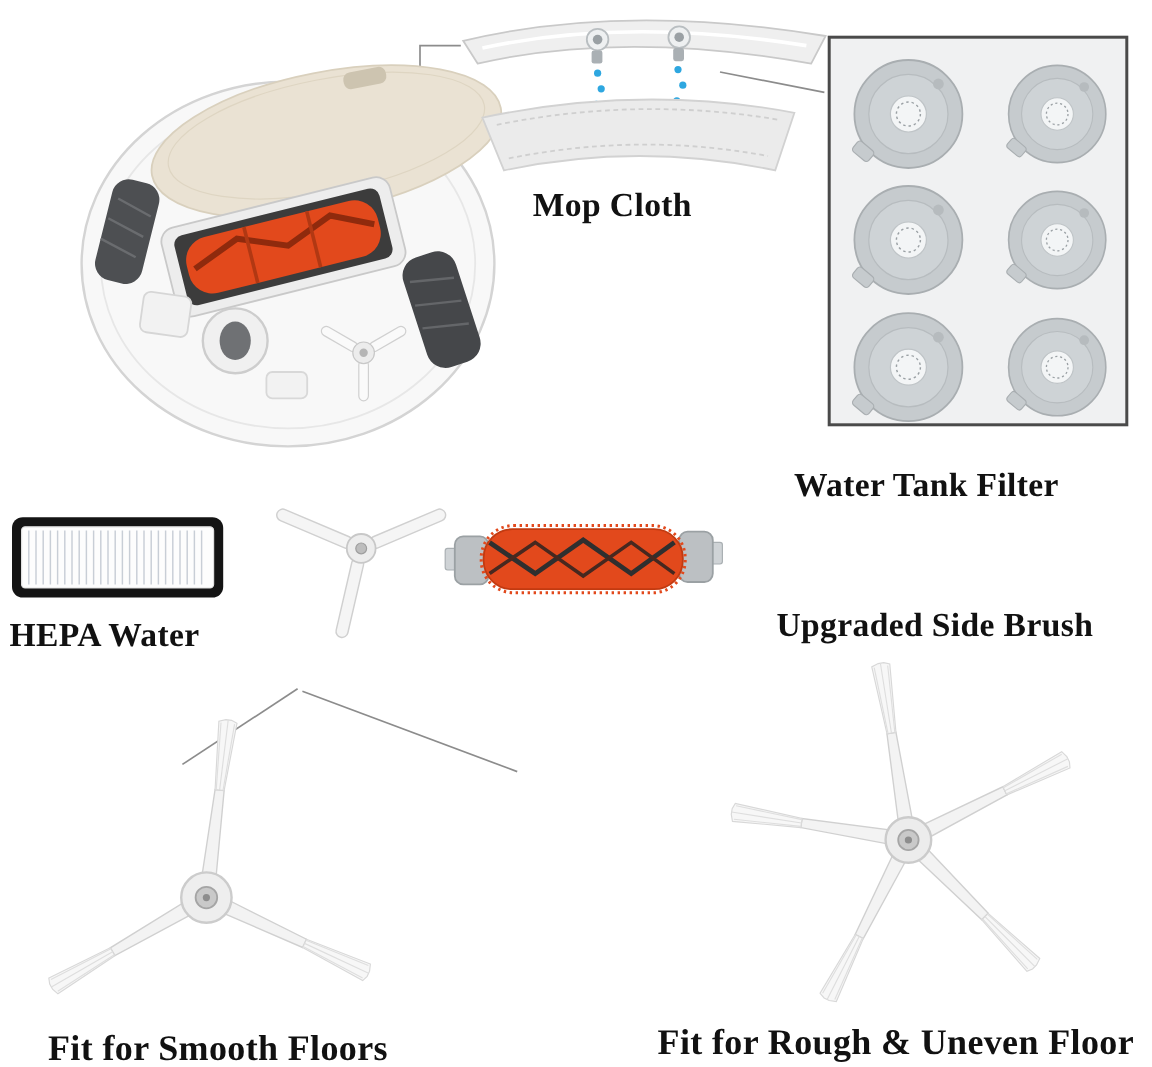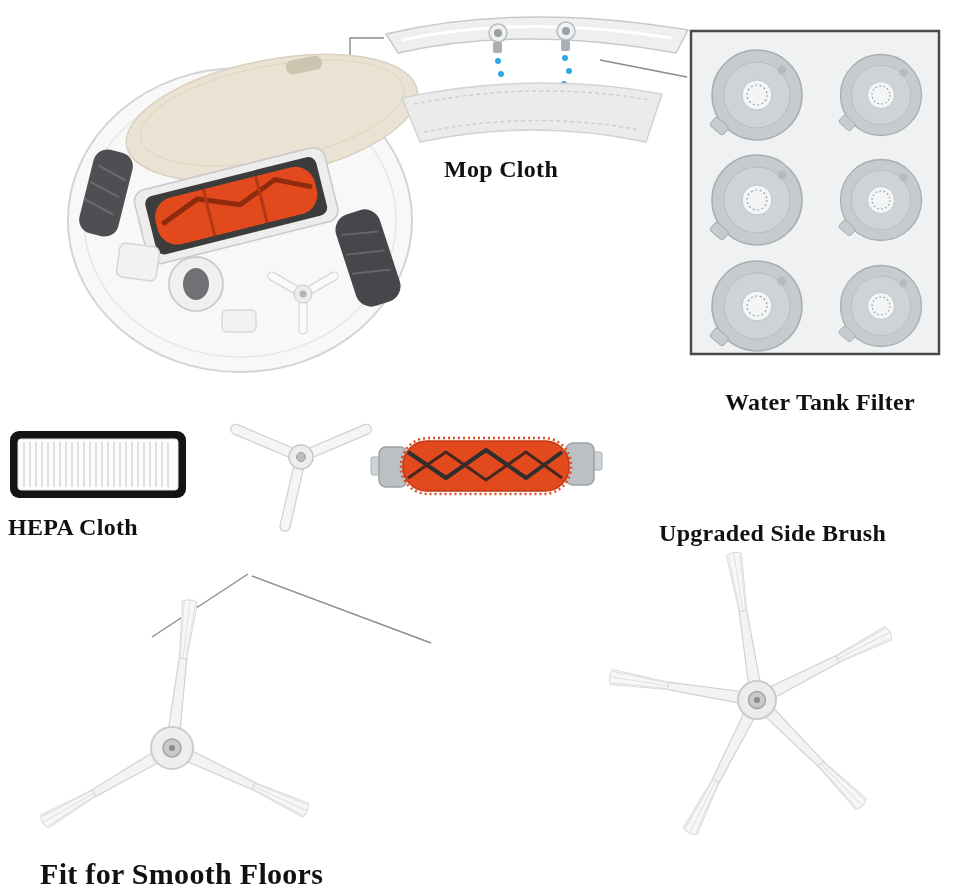--- a/index.html
+++ b/index.html
@@ -1,19 +1,19 @@
 <!DOCTYPE html>
 <html><head>
 <meta charset="utf-8">
 <style>
   html,body{margin:0;padding:0;background:#ffffff;}
   #canvas{position:relative;width:960px;height:889px;background:#ffffff;overflow:hidden;
           font-family:"Liberation Serif", serif;}
   #art{position:absolute;left:0;top:0;width:960px;height:889px;}
-  .label{position:absolute;font-weight:700;font-size:24px;color:#111;white-space:nowrap;letter-spacing:.3px;}
+  .label{position:absolute;font-weight:700;font-size:28px;color:#111;white-space:nowrap;letter-spacing:.3px;}
   .label-lg{font-size:30px;}
   .centered{transform:translateX(-50%);}
 </style>
 </head>
 <body>
 
 <div id="canvas">
 
   <svg id="art" viewBox="0 0 960 889" aria-hidden="true">
     <defs>
@@ -156,17 +156,18 @@
       <use href="#arm" transform="rotate(45) scale(0.95)"></use>
       <use href="#arm" transform="rotate(117) scale(0.95)"></use>
       <use href="#arm" transform="rotate(189) scale(0.95)"></use>
       <circle r="19" fill="#ececec" stroke="#cbcbcb" stroke-width="2"></circle>
       <circle r="8.5" fill="#c9c9c9" stroke="#a5a5a5" stroke-width="1.5"></circle>
       <circle r="3" fill="#8d8d8d"></circle>
     </g>
   </svg>
 
   <div class="label" style="left:444px;top:156px;">Mop Cloth</div>
-  <div class="label centered" style="left:820px;top:389px;text-align:center;">Water Tank Filter</div>
-  <div class="label" style="left:8px;top:514px;">HEPA Cloth</div>
-  <div class="label" style="left:647px;top:520px;margin-left:12px;">Upgraded Side Brush</div>
+  <div class="label centered" style="left:772px;top:389px;text-align:center;">Water Tank Filter</div>
+  <div class="label" style="left:8px;top:514px;">HEPA Water</div>
+  <div class="label" style="left:647px;top:506px;">Upgraded Side Brush</div>
   <div class="label label-lg" style="left:40px;top:857px;">Fit for Smooth Floors</div>
+  <div class="label label-lg" style="left:548px;top:852px;">Fit for Rough &amp; Uneven Floor</div>
 </div>
 
 </body></html>

